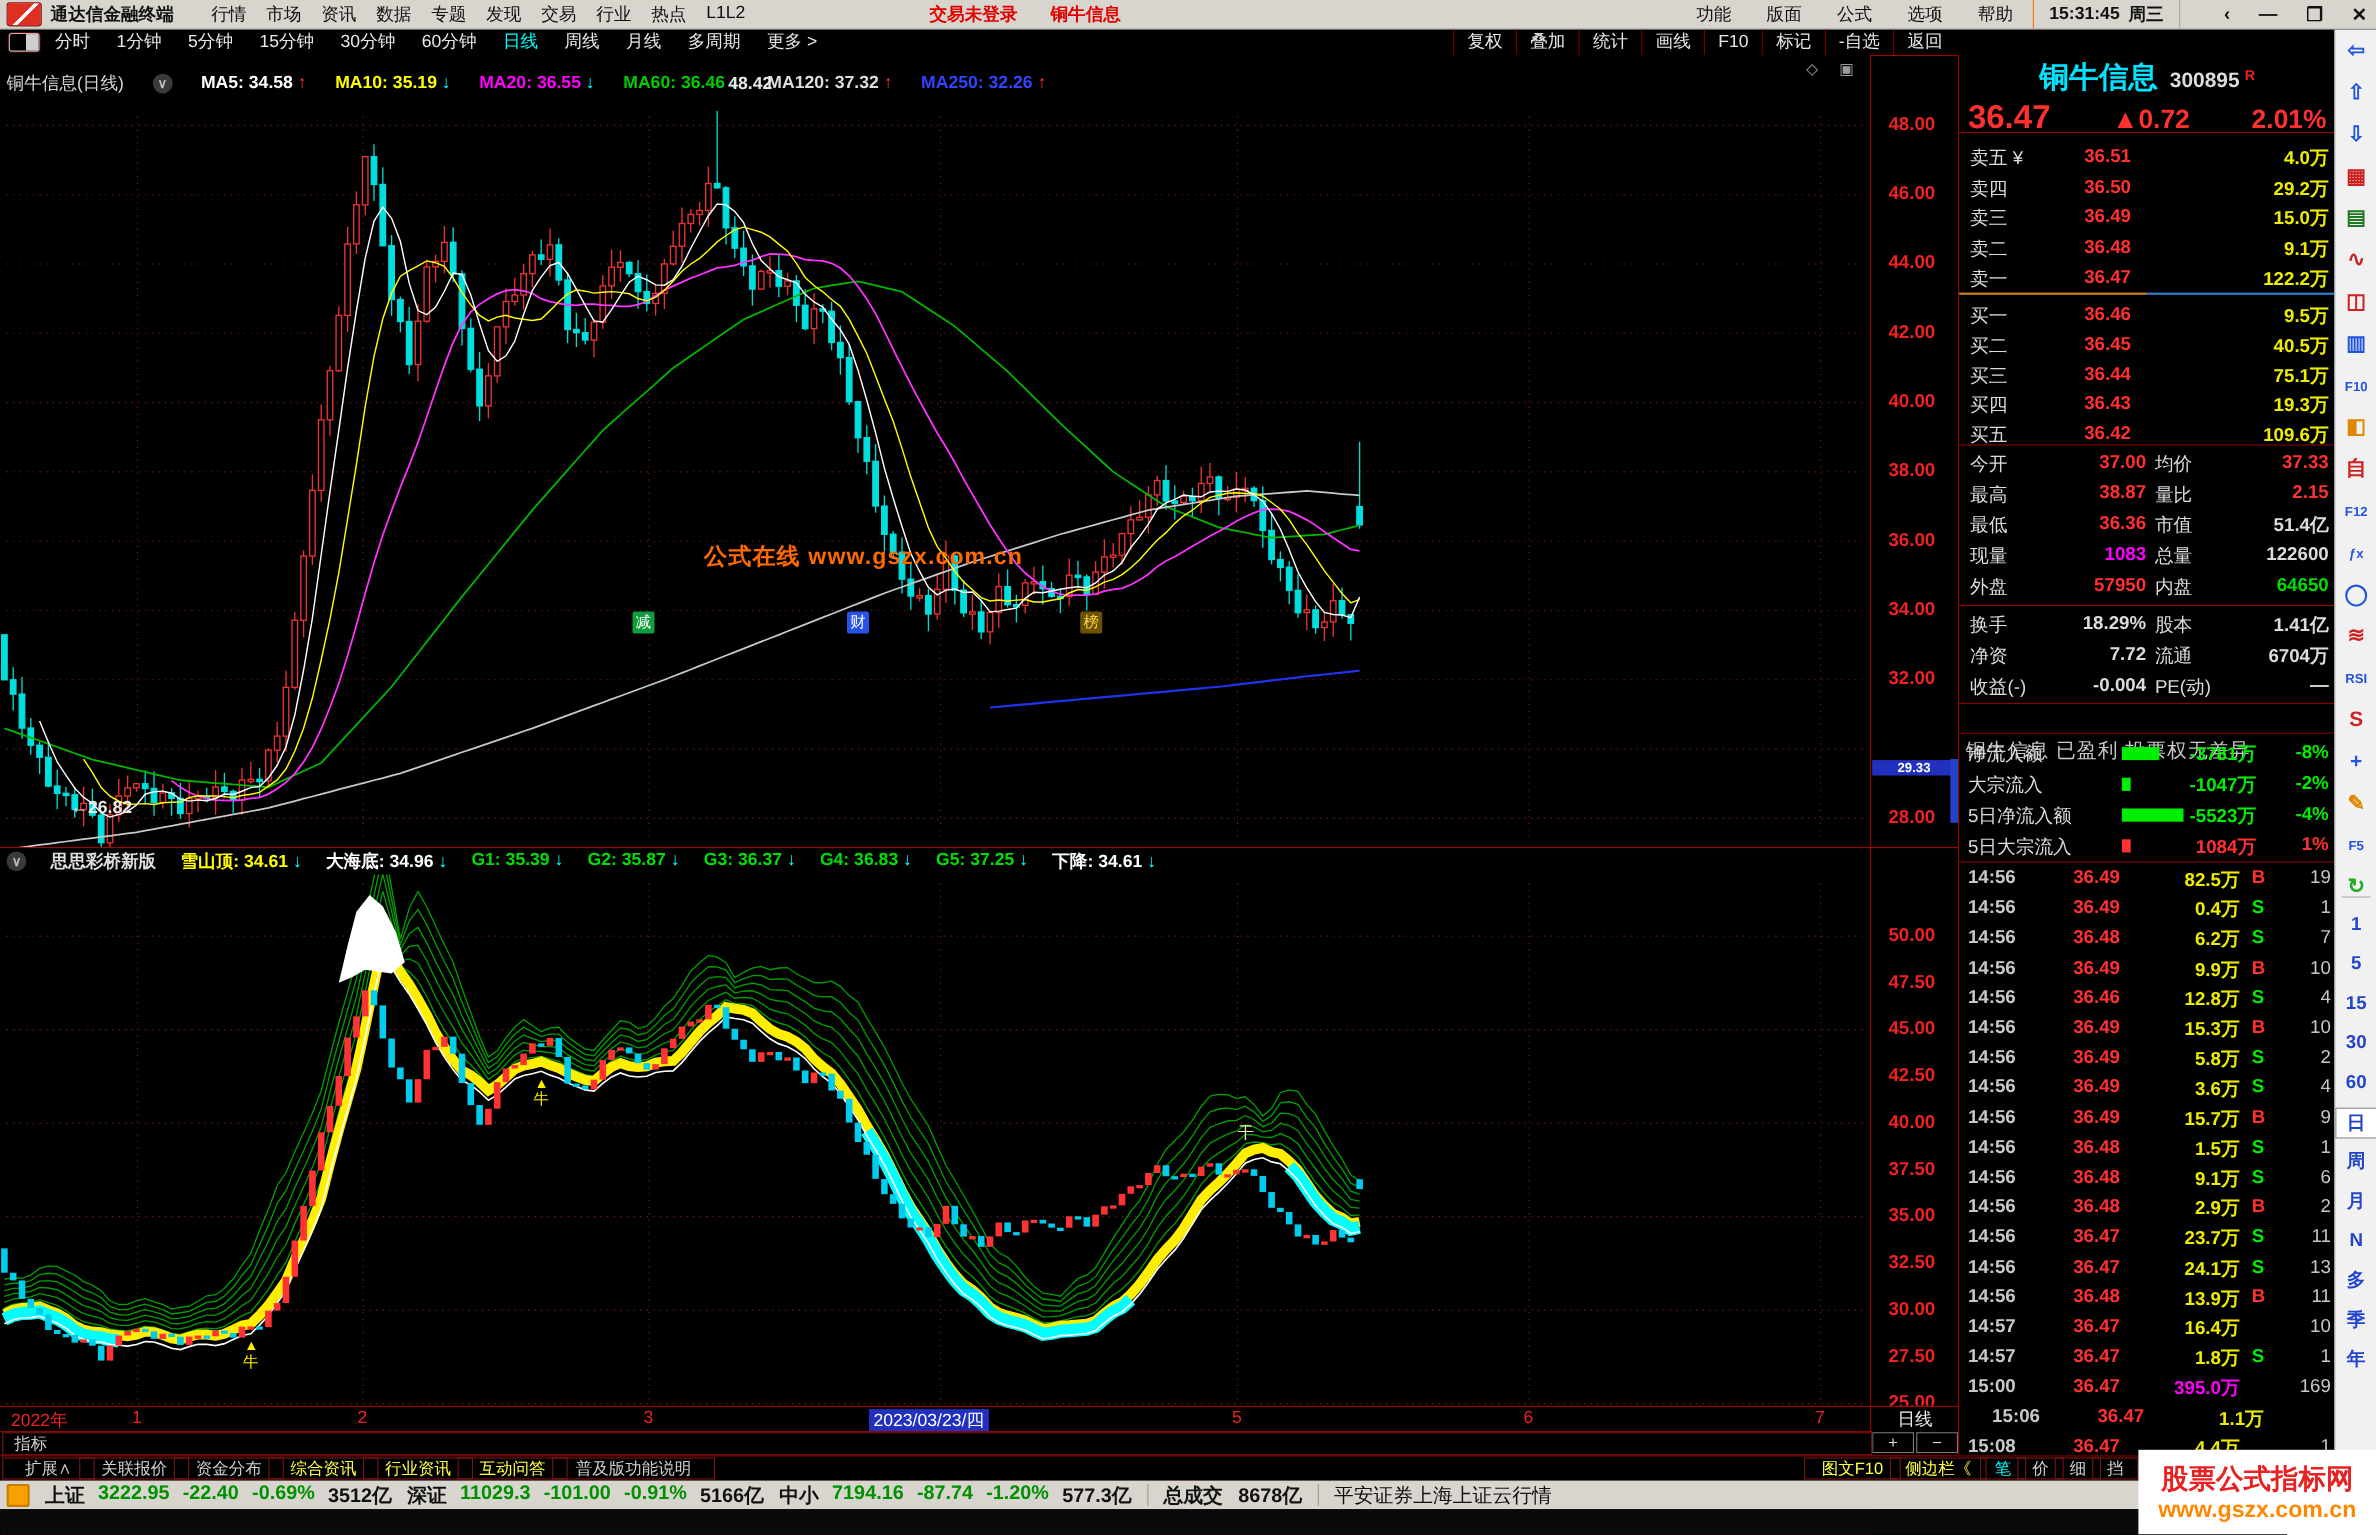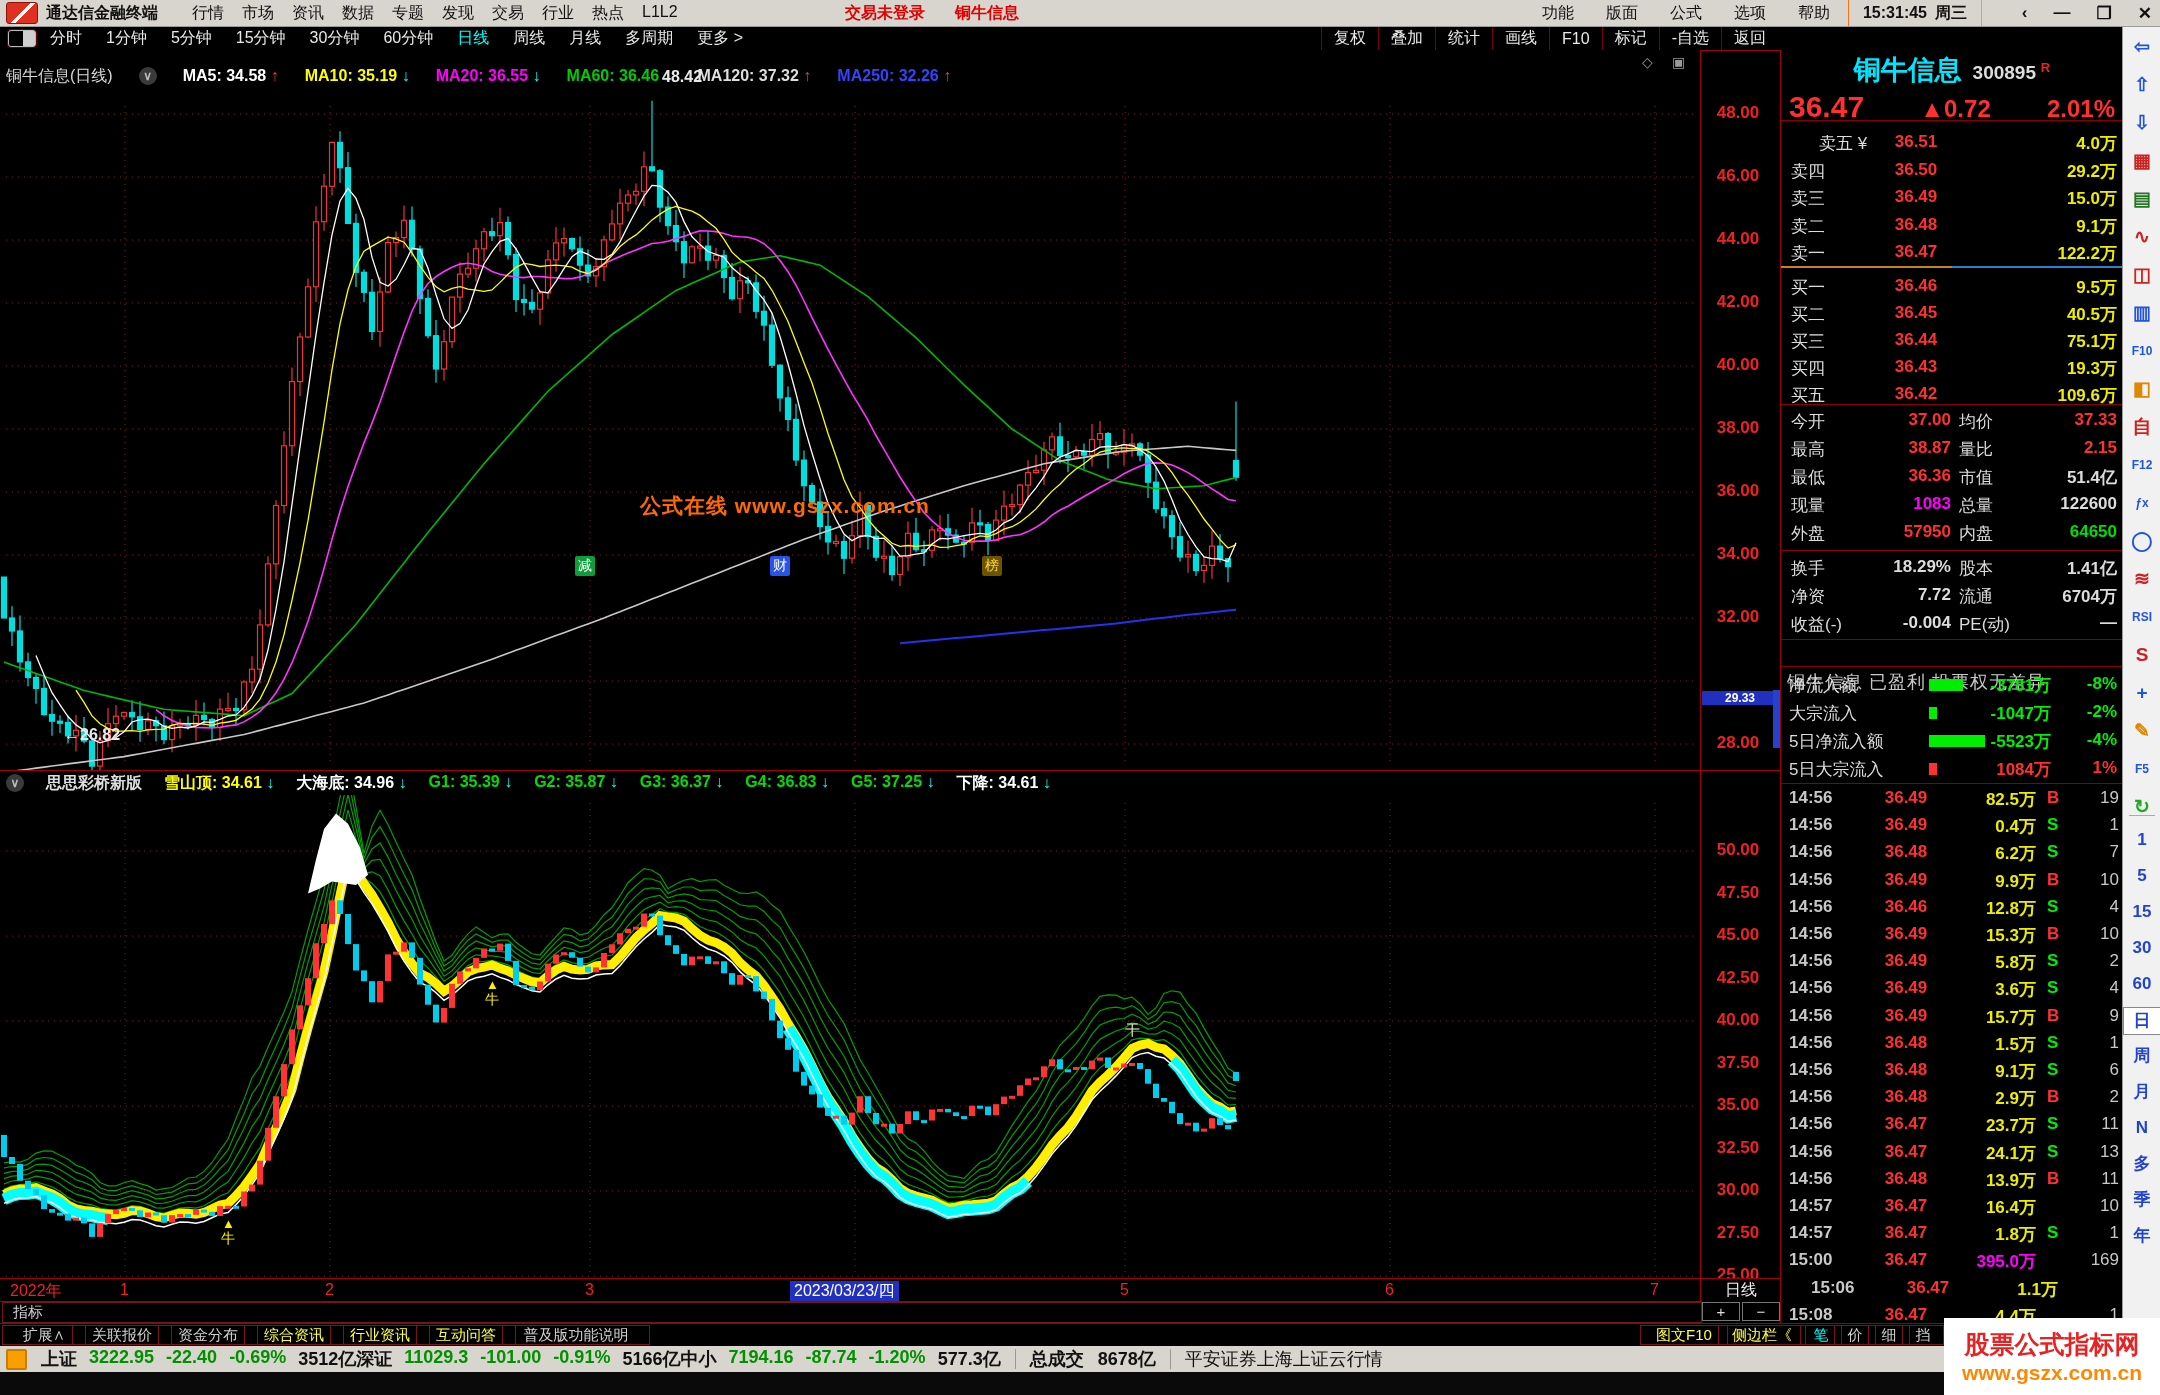--- a/index.html
+++ b/index.html
@@ -772,21 +772,21 @@
       <div style="left: 1640px; width: 70px; color: rgb(255, 255, 68);">图文F10</div>
       <div style="left: 1718px; width: 70px; color: rgb(255, 255, 68);">侧边栏《</div>
       <div style="left: 1800px; width: 24px; color: rgb(0, 255, 255);">笔</div>
       <div style="left: 1834px; width: 24px;">价</div>
       <div style="left: 1868px; width: 24px;">细</div>
       <div style="left: 1902px; width: 24px;">挡</div>
     </div>
 
   <div id="statusbar">
     <div class="sb-ico"></div>
-    <span id="sb-indices" style="display:flex;gap:0;align-items:center;">
+    <span id="sb-indices" style="display:flex;gap:14px;align-items:center;">
         <span style="display: flex; gap: 12px;">
           <span>上证</span>
           <span class="neg">3222.95</span>
           <span class="neg">-22.40</span>
           <span class="neg">-0.69%</span>
           <span>3512亿</span>
         </span>
         <span style="display: flex; gap: 12px;">
           <span>深证</span>
           <span class="neg">11029.3</span>
@@ -826,21 +826,21 @@
       <div style="position: absolute; top: 216px; left: 0px; width: 342px; height: 2px;">
         <div style="position: absolute; left: 0px; width: 171px; height: 2px; background: rgb(200, 130, 30);"></div>
         <div style="position: absolute; left: 171px; width: 171px; height: 2px; background: rgb(46, 127, 208);"></div>
       </div>
       <div class="q-sep" style="top: 354px;"></div>
       <div class="q-sep" style="top: 500px;"></div>
       <div class="q-sep" style="top: 589px;"></div>
       <div class="q-sep" style="top: 616px;"></div>
       <div class="q-sep" style="top: 733px;"></div>
       <div class="q-row" style="top: 80px;">
-        <span style="left: 10px; color: rgb(220, 220, 220); margin-left: 28px;">卖五 ¥</span>
+        <span style="left: 10px; color: rgb(220, 220, 220);">卖五 ¥</span>
         <span style="left: 95px; width: 80px; text-align: center; color: rgb(255, 48, 48); font-weight: 700;">36.51</span>
         <span style="right: 6px; color: rgb(237, 237, 0); font-weight: 700;">4.0万</span>
       </div>
       <div class="q-row" style="top: 107.5px;">
         <span style="left: 10px; color: rgb(220, 220, 220);">卖四</span>
         <span style="left: 95px; width: 80px; text-align: center; color: rgb(255, 48, 48); font-weight: 700;">36.50</span>
         <span style="right: 6px; color: rgb(237, 237, 0); font-weight: 700;">29.2万</span>
       </div>
       <div class="q-row" style="top: 135px;">
         <span style="left: 10px; color: rgb(220, 220, 220);">卖三</span>

